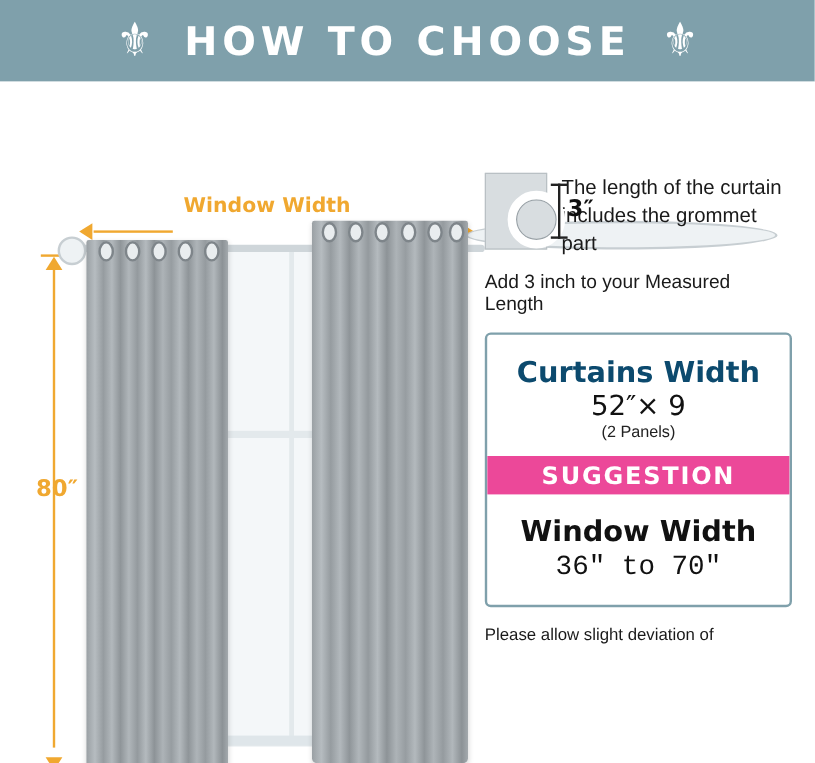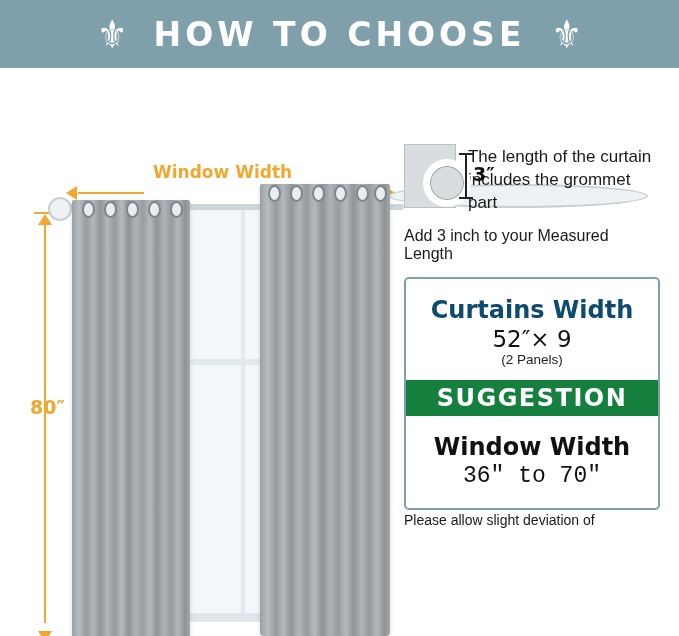--- a/index.html
+++ b/index.html
@@ -168,32 +168,32 @@
     font-size:24px;font-weight:bold;color:#0c4a6e;font-family:"DejaVu Sans", sans-serif;
     padding-top:10px;
   }
   .card-value{
     font-size:23px;color:#111;font-family:"DejaVu Sans", sans-serif;padding-top:2px;
   }
   .card-sub{
     font-size:13.5px;color:#222;padding-top:0px;padding-bottom:6px;
   }
   .card-band{
-    background:#15803d;color:#fff;font-size:24px;font-weight:bold;letter-spacing:1.5px;
+    background:#ec4899;color:#fff;font-size:20px;font-weight:bold;letter-spacing:1.5px;
     text-align:center;padding:4px 0;font-family:"DejaVu Sans", sans-serif;
   }
   .card-title2{
     font-size:24px;font-weight:bold;color:#111;font-family:"DejaVu Sans", sans-serif;
     padding-top:10px;
   }
   .card-value2{
     font-size:23px;color:#111;font-family:Liberation Mono, monospace;padding:2px 0 12px 0;
   }
   .footnote{
-    font-size:14px;color:#1a1a1a;line-height:1.45;
+    margin-top:12px;font-size:14px;color:#1a1a1a;line-height:1.45;
   }
 </style>
 </head>
 <body>
 
 <div class="banner">
   <span class="fleur">⚜</span>
   <span class="banner-title">HOW TO CHOOSE</span>
   <span class="fleur">⚜</span>
 </div>

